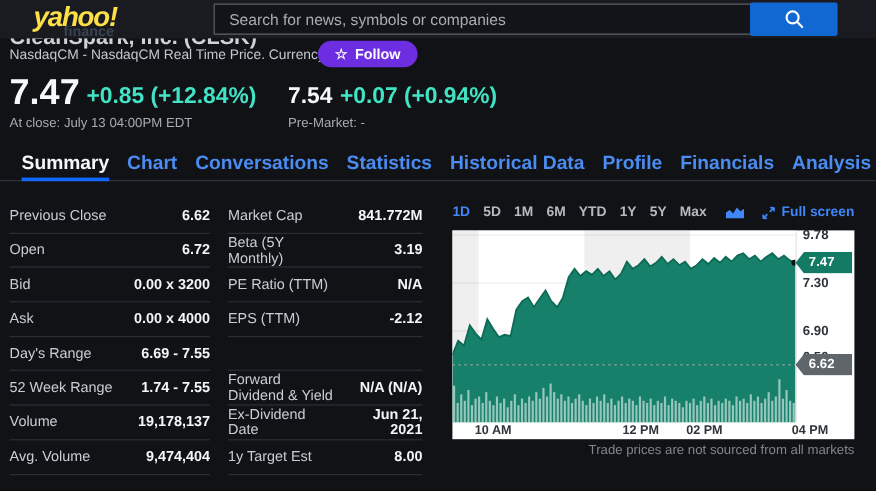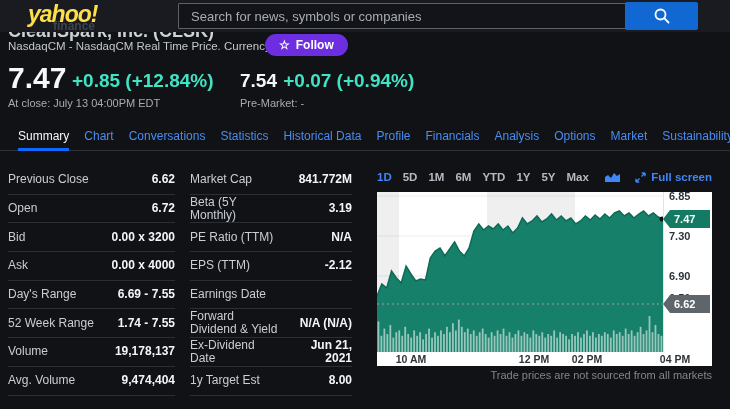--- a/index.html
+++ b/index.html
@@ -28,21 +28,21 @@
     display:flex; align-items:center; gap:6px; font-family:"Liberation Sans", sans-serif; }
   .big-price { position:absolute; left:8px; top:61px; font-size:30px; font-weight:bold; color:#f5f8fa; }
   .big-change { position:absolute; left:72px; top:70px; font-size:19px; font-weight:bold; color:#41e3c4; }
   .post-group { position:absolute; left:240px; top:70px; font-size:19px; font-weight:bold; white-space:nowrap; }
   .post-price { color:#f5f8fa; } .post-change { color:#41e3c4; margin-left:1px; }
   .as-of { position:absolute; left:8px; top:97px; font-size:11px; color:#a6acb2; }
   .pre-label { position:absolute; left:240px; top:97px; font-size:11px; color:#a6acb2; }
   
   #tab-bar { position:absolute; left:0; top:125px; width:730px; height:26px; border-bottom:1px solid #30343a;
     display:flex; gap:15px; padding-left:18px; white-space:nowrap; }
-  .tab { font-size:12px; font-weight:normal; color:#4a8cf2; line-height:23px; height:26px; cursor:pointer; }
+  .tab { font-size:16px; font-weight:bold; color:#4a8cf2; line-height:23px; height:26px; cursor:pointer; }
   .tab.active { color:#f5f8fa; border-bottom:3px solid #0f69ff; }
   
   .stats { position:absolute; top:166px; }
   #stats-left { left:8px; width:167px; }
   #stats-right { left:190px; width:162px; }
   .srow { height:28.7px; border-bottom:1px solid #2b2f34; display:flex; align-items:center;
     justify-content:space-between; font-size:12px; line-height:13px; }
   .slabel { color:#c9ced4; max-width:58%; }
   .sval { color:#f3f6f8; font-weight:bold; text-align:right; max-width:62%; }
   
@@ -162,21 +162,20 @@
       </div>
       <div class="srow">
         <span class="slabel">PE Ratio (TTM)</span>
         <span class="sval">N/A</span>
       </div>
       <div class="srow">
         <span class="slabel">EPS (TTM)</span>
         <span class="sval">-2.12</span>
       </div>
       <div class="srow">
-        <span class="slabel">Earnings Date</span>
       </div>
       <div class="srow">
         <span class="slabel">Forward Dividend &amp; Yield</span>
         <span class="sval">N/A (N/A)</span>
       </div>
       <div class="srow">
         <span class="slabel">Ex-Dividend Date</span>
         <span class="sval">Jun 21, 2021</span>
       </div>
       <div class="srow">
@@ -318,21 +317,21 @@
           <rect x="268.63" y="138.4" width="1.8" height="21.6" fill="rgba(255,255,255,0.55)"></rect>
           <rect x="271.60" y="124.0" width="1.8" height="36.0" fill="rgba(255,255,255,0.55)"></rect>
           <rect x="274.58" y="140.2" width="1.8" height="19.8" fill="rgba(255,255,255,0.55)"></rect>
           <rect x="277.56" y="133.0" width="1.8" height="27.0" fill="rgba(255,255,255,0.55)"></rect>
           <rect x="280.54" y="142.0" width="1.8" height="18.0" fill="rgba(255,255,255,0.55)"></rect>
           <rect x="283.52" y="143.8" width="1.8" height="16.2" fill="rgba(255,255,255,0.55)"></rect>
           <circle cx="285" cy="27.0" r="2.5" fill="#111"></circle>
         </svg></div>
     <div id="axis-sep"></div>
     <div id="ylabels">
-        <span class="ylab" style="top: -2px;">6.85</span>
+        <span class="ylab" style="top: -2px;">9.78</span>
         <span class="ylab" style="top: 38px;">7.30</span>
         <span class="ylab" style="top: 78px;">6.90</span>
         <span class="ylab" style="top: 100px;">6.50</span>
       </div>
     <div id="xlabels">
         <span class="xlab" style="left: 34px;">10 AM</span>
         <span class="xlab" style="left: 114px; margin-left: 21px;">12 PM</span>
         <span class="xlab" style="left: 210px;">02 PM</span>
         <span class="xlab" style="left: 298px;">04 PM</span>
       </div>

